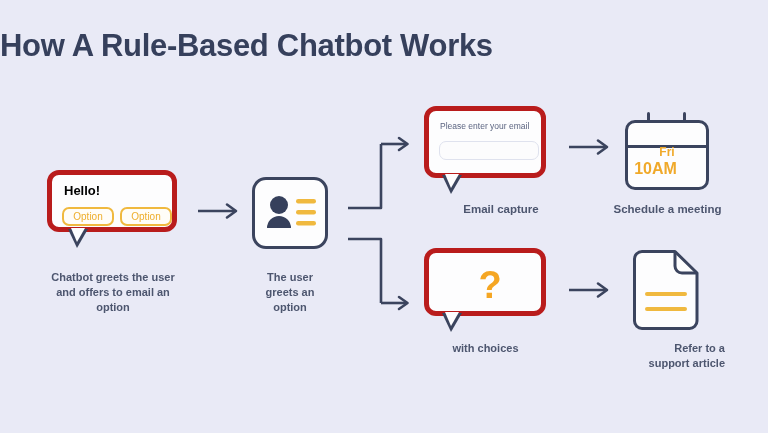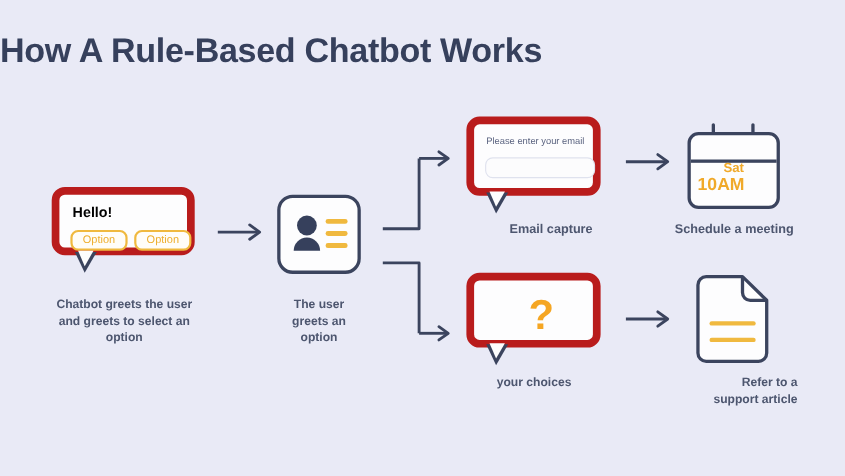--- a/index.html
+++ b/index.html
@@ -32,21 +32,21 @@
     letter-spacing: -0.3px;
   }
 
   
   .abs { position: absolute; }
 
   
   .bubble {
     position: absolute;
     background: #fdfdfe;
-    border: 7px solid #b91c1c;
+    border: 5px solid #b91c1c;
     border-radius: 12px;
     box-sizing: border-box;
   }
   .bubble-tail {
     position: absolute;
     width: 0; height: 0;
   }
   .tail-outer {
     border-left: 9px solid transparent;
     border-right: 11px solid transparent;
@@ -200,21 +200,21 @@
   <div class="bubble" id="bubble-greeting">
     <div class="hello-text">Hello!</div>
     <div class="option-pill" id="option-pill-1">Option</div>
     <div class="option-pill" id="option-pill-2">Option</div>
   </div>
   <div class="bubble-tail tail-outer abs" style="left:68px; top:229px;"></div>
   <div class="bubble-tail tail-inner abs" style="left:71px; top:228px;"></div>
 
   <div class="caption" style="left:32px; top:270px; width:162px;">
     <div>Chatbot greets the user</div>
-    <div>and greets to select an</div>
+    <div>and offers to email an</div>
     <div>option</div>
   </div>
 
   <div class="abs" style="left:198px; top:203px;">
     <svg width="46" height="16" viewBox="0 0 46 16">
       <path d="M0 8 H36" stroke="#3b445e" stroke-width="2.6" fill="none"></path>
       <path d="M29 1.5 L38 8 L29 14.5" stroke="#3b445e" stroke-width="2.6" fill="none" stroke-linecap="round" stroke-linejoin="round"></path>
     </svg>
   </div>
 
@@ -267,34 +267,34 @@
       <path d="M29 1.5 L38 8 L29 14.5" stroke="#3b445e" stroke-width="2.6" fill="none" stroke-linecap="round" stroke-linejoin="round"></path>
     </svg>
   </div>
 
   <div class="abs" id="calendar-icon">
     <div class="cal-ring" id="cal-ring-1"></div>
     <div class="cal-ring" id="cal-ring-2"></div>
     <div class="cal-body">
       <div class="cal-bar"></div>
     </div>
-    <div class="cal-day">Sat</div>
+    <div class="cal-day">Fri</div>
     <div class="cal-time">10AM</div>
   </div>
 
   <div class="caption" style="left:600px; top:202px; width:135px; font-size:11.5px;">Schedule a meeting</div>
 
   <div class="bubble" id="bubble-question">
     <div class="question-mark">?</div>
   </div>
   <div class="bubble-tail tail-outer abs" style="left:442px; top:313px;"></div>
   <div class="bubble-tail tail-inner abs" style="left:445px; top:312px;"></div>
 
   <div class="caption" style="left:418px; top:341px; width:135px;">
-    <div>your choices</div>
+    <div>with choices</div>
   </div>
 
   <div class="abs" style="left:569px; top:282px;">
     <svg width="46" height="16" viewBox="0 0 46 16">
       <path d="M0 8 H36" stroke="#3b445e" stroke-width="2.6" fill="none"></path>
       <path d="M29 1.5 L38 8 L29 14.5" stroke="#3b445e" stroke-width="2.6" fill="none" stroke-linecap="round" stroke-linejoin="round"></path>
     </svg>
   </div>
 
   <div class="abs" id="document-icon">

